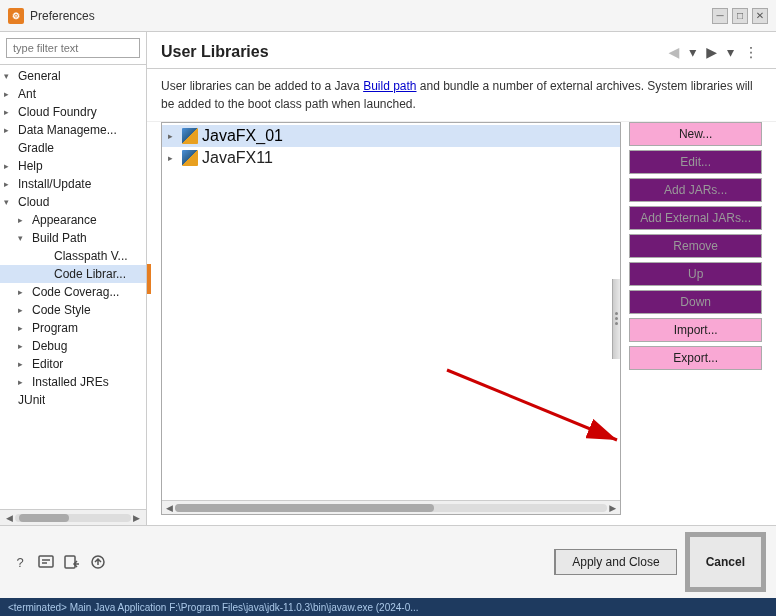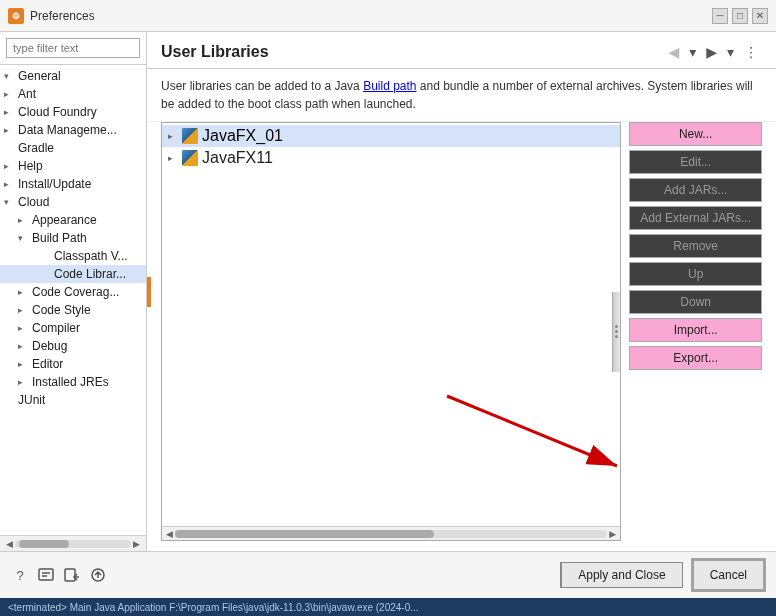--- a/index.html
+++ b/index.html
@@ -273,21 +273,21 @@
     }
 
     .library-buttons {
       display: flex;
       flex-direction: column;
       gap: 4px;
       padding-top: 0;
       min-width: 110px;
     }
     .lib-btn {
-      background: #404040;
+      background: #701a75;
       border: 1px solid #aaa;
       padding: 4px 10px;
       font-size: 12px;
       cursor: pointer;
       text-align: center;
       color: #222;
     }
     .lib-btn:disabled { color: #999; cursor: default; }
     .lib-btn.enabled { background: #f9a8d4; }
 
@@ -321,25 +321,26 @@
       background: #e8e8e8;
       border: 1px solid #888;
       border-left: 2px solid #888;
       padding: 5px 16px;
       font-size: 12px;
       cursor: pointer;
       color: #222;
     }
     .cancel-btn {
       background: #e8e8e8;
-      border: 3px solid #a3a3a3;
-      padding: 7px 16px;
+      border: 5px solid #a3a3a3;
+      padding: 18px 16px;
       font-size: 12px;
       cursor: pointer;
       color: #222;
+      font-weight: bold;
     }
 
     
     .status-bar {
       background: #1e3a5f;
       color: #aac8e8;
       font-size: 10px;
       padding: 2px 8px;
       height: 18px;
       flex-shrink: 0;
@@ -455,21 +456,21 @@
         <div class="tree-item tree-indent-1">
           <span class="tree-arrow">▸</span>
           <span class="tree-label">Code Coverag...</span>
         </div>
         <div class="tree-item tree-indent-1">
           <span class="tree-arrow">▸</span>
           <span class="tree-label">Code Style</span>
         </div>
         <div class="tree-item tree-indent-1">
           <span class="tree-arrow">▸</span>
-          <span class="tree-label">Compiler</span>
+          <span class="tree-label">Program</span>
         </div>
         <div class="tree-item tree-indent-1">
           <span class="tree-arrow">▸</span>
           <span class="tree-label">Debug</span>
         </div>
         <div class="tree-item tree-indent-1">
           <span class="tree-arrow">▸</span>
           <span class="tree-label">Editor</span>
         </div>
         <div class="tree-item tree-indent-1">

